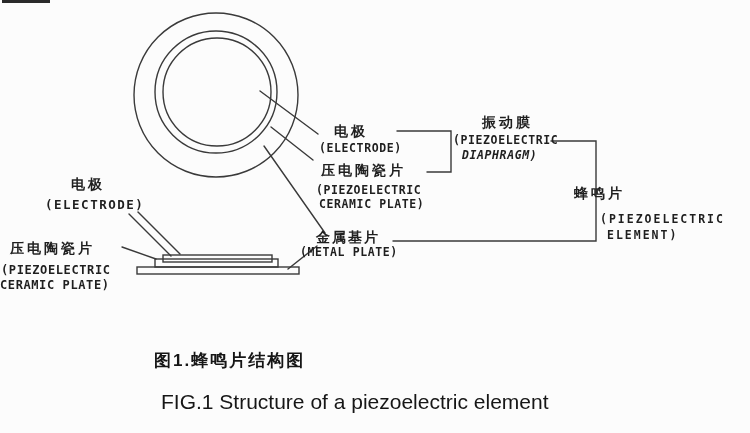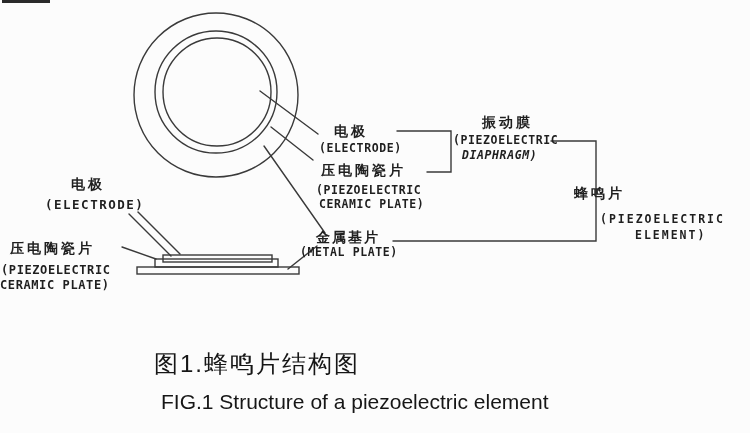--- a/index.html
+++ b/index.html
@@ -38,22 +38,22 @@
     color: var(--text, #1f1f1f);
   }
   .en {
     font-family: "DejaVu Sans Mono", monospace;
     font-weight: bold;
     font-size: 11.5px;
     letter-spacing: 0.6px;
     color: var(--text, #1f1f1f);
   }
   .caption-zh {
-    font-weight: normal;
-    font-size: 24px;
+    font-weight: bold;
+    font-size: 17px;
     letter-spacing: 2px;
     color: #161616;
   }
   .caption-en {
     font-size: 21px;
     font-weight: normal;
     letter-spacing: 0px;
     color: #161616;
   }
   .edge-artifact {
@@ -102,21 +102,21 @@
   <div class="lbl zh" style="left:321px; top:163px;">压电陶瓷片</div>
   <div class="lbl en" style="left:316px; top:185px;">(PIEZOELECTRIC</div>
   <div class="lbl en" style="left:319px; top:199px;">CERAMIC PLATE)</div>
 
   <div class="lbl zh" style="left:482px; top:116px;font-family:Liberation Serif, serif;">振动膜</div>
   <div class="lbl en" style="left:453px; top:135px;">(PIEZOELECTRIC</div>
   <div class="lbl en" style="left:462px; top:150px;font-style:italic;">DIAPHRAGM)</div>
 
   <div class="lbl zh" style="left:574px; top:186px;">蜂鸣片</div>
   <div class="lbl en" style="left:600px; top:214px; letter-spacing:2px;">(PIEZOELECTRIC</div>
-  <div class="lbl en" style="left:607px; top:230px; letter-spacing:2px;margin-left:28px;">ELEMENT)</div>
+  <div class="lbl en" style="left:607px; top:230px; letter-spacing:2px;">ELEMENT)</div>
 
   <div class="lbl zh" style="left:71px; top:177px;">电极</div>
   <div class="lbl en" style="left:45px; top:199px; font-size:12.5px; letter-spacing:1.5px;">(ELECTRODE)</div>
 
   <div class="lbl zh" style="left:10px; top:241px;">压电陶瓷片</div>
   <div class="lbl en" style="left:1px; top:264px; font-size:12px;">(PIEZOELECTRIC</div>
   <div class="lbl en" style="left:0px; top:279px; font-size:12px;">CERAMIC PLATE)</div>
 
   <div class="lbl zh" style="left:316px; top:230px; letter-spacing:2px;">金属基片</div>
   <div class="lbl en" style="left:300px; top:247px;">(METAL PLATE)</div>

